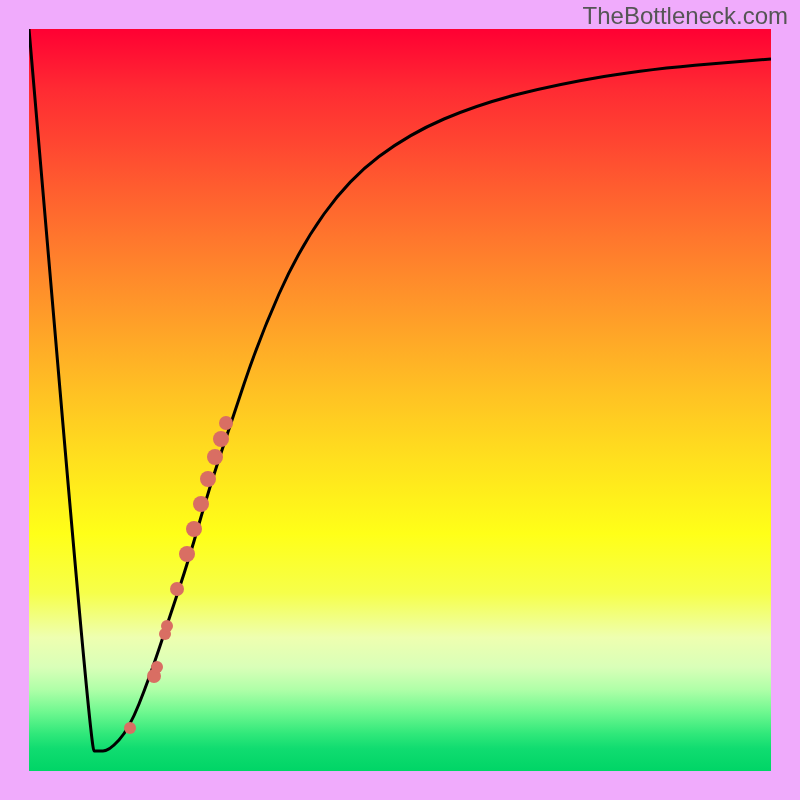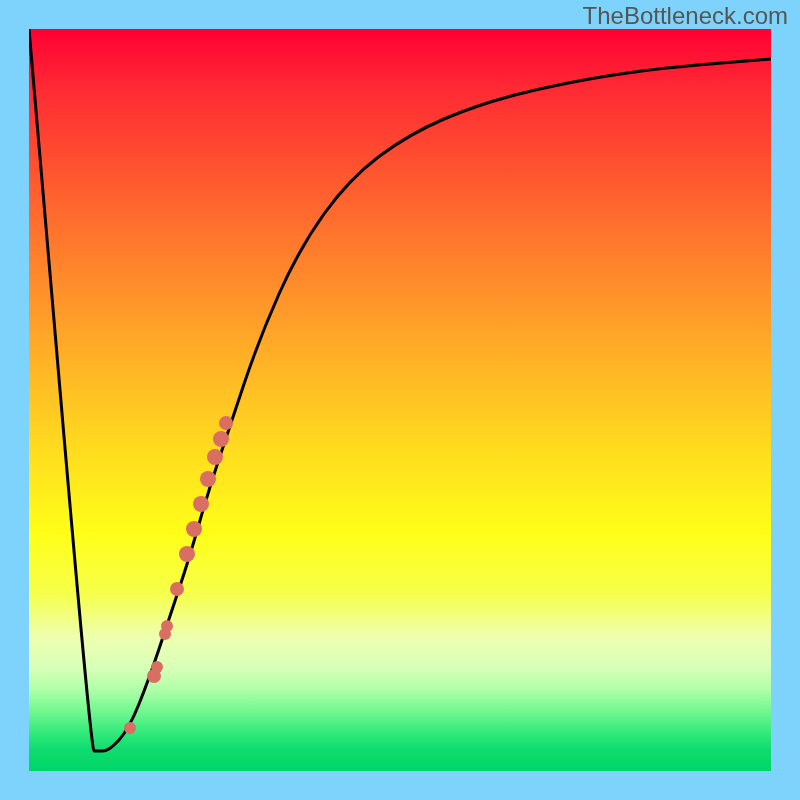--- a/index.html
+++ b/index.html
@@ -4,21 +4,21 @@
 <style>
   body {
     margin: 0;
     padding: 0;
     background: #fff;
   }
   .container {
     width: 800px;
     height: 800px;
     position: relative;
-    background: #7dd3fc;
+    background: #f0abfc;
   }
   .watermark {
     position: absolute;
     top: 2px;
     right: 12px;
     font-family: Arial, Helvetica, sans-serif;
     font-size: 24px;
     color: #555555;
     z-index: 10;
     font-weight: 400;

